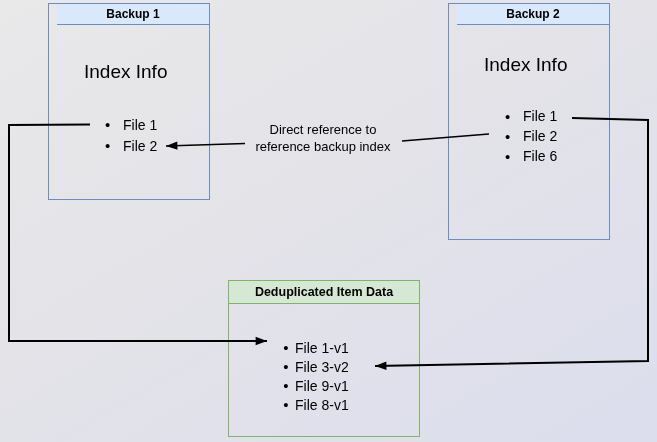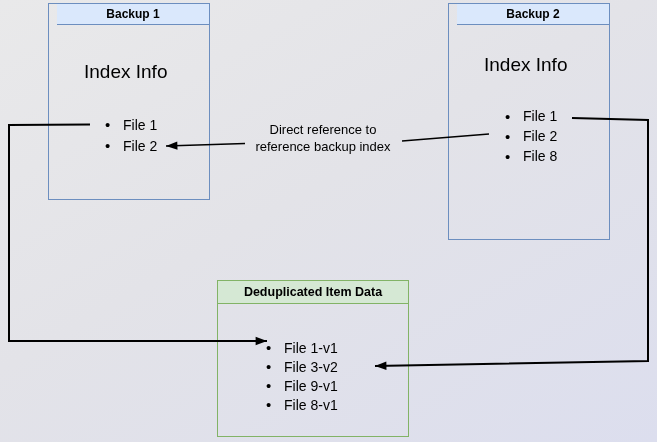--- a/index.html
+++ b/index.html
@@ -20,26 +20,26 @@
     font-weight:bold;border-bottom:1px solid;
   }
   .blue .box-header{background:#dae8fc;border-color:#6c8ebf;height:20px;font-size:12px;}
   .green .box-header{background:#d5e8d4;border-color:#82b366;height:22px;font-size:12.5px;}
   .box-body{position:relative;width:100%;}
   .section-label{position:absolute;font-size:19px;white-space:nowrap;}
   .file-list{position:absolute;}
   .file-row{display:flex;align-items:center;font-size:14px;white-space:nowrap;}
   #backup1 .file-row{height:21px;}
   #backup2 .file-row{height:20px;}
-  #dedup  .file-row{height:19px;}
+  #dedup  .file-row{height:19px;text-align:center;}
   .bullet{display:inline-block;width:18px;}
   .bullet::before{content:"\2022";font-size:15px;}
   #backup1{left:48px;top:3px;width:162px;height:197px;}
   #backup2{left:448px;top:3px;width:162px;height:237px;}
-  #dedup{left:217px;top:280px;width:192px;height:157px;}
+  #dedup{left:228px;top:280px;width:192px;height:157px;}
   #backup1 .section-label{left:27px;top:36px;}
   #backup2 .section-label{left:27px;top:29px;}
   #backup1 .file-list{left:48px;top:89px;}
   #backup2 .file-list{left:48px;top:81px;}
   #dedup  .file-list{left:48px;top:34px;}
   .annotation{
     position:absolute;left:240px;top:121px;width:166px;
     text-align:center;font-size:13px;line-height:17px;z-index:2;
   }
 </style>
@@ -77,21 +77,21 @@
         <div class="file-row">
           <span class="bullet"></span>
           <span>File 1</span>
         </div>
         <div class="file-row">
           <span class="bullet"></span>
           <span>File 2</span>
         </div>
         <div class="file-row">
           <span class="bullet"></span>
-          <span>File 8</span>
+          <span>File 6</span>
         </div>
       </div>
     </div>
   </div>
 
   <div class="box green" id="dedup">
     <div class="box-header">
       <span>Deduplicated Item Data</span>
     </div>
     <div class="box-body">

